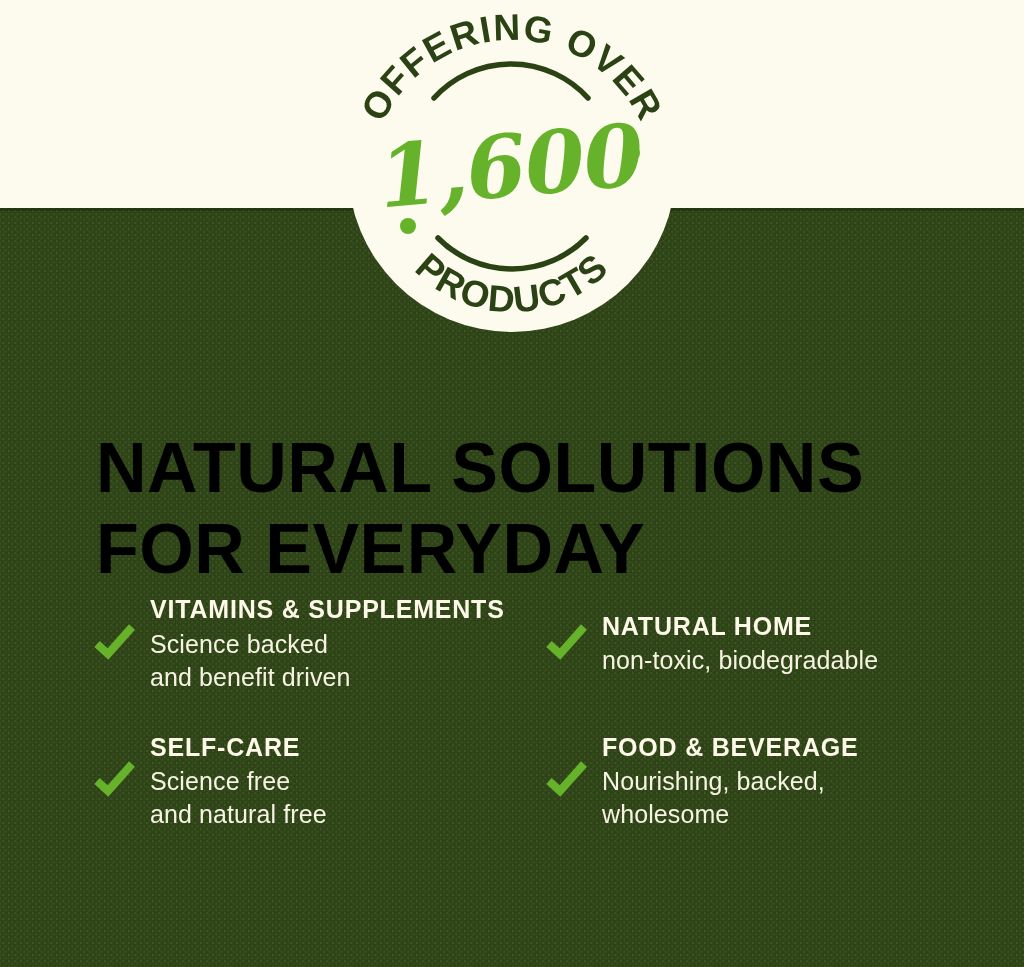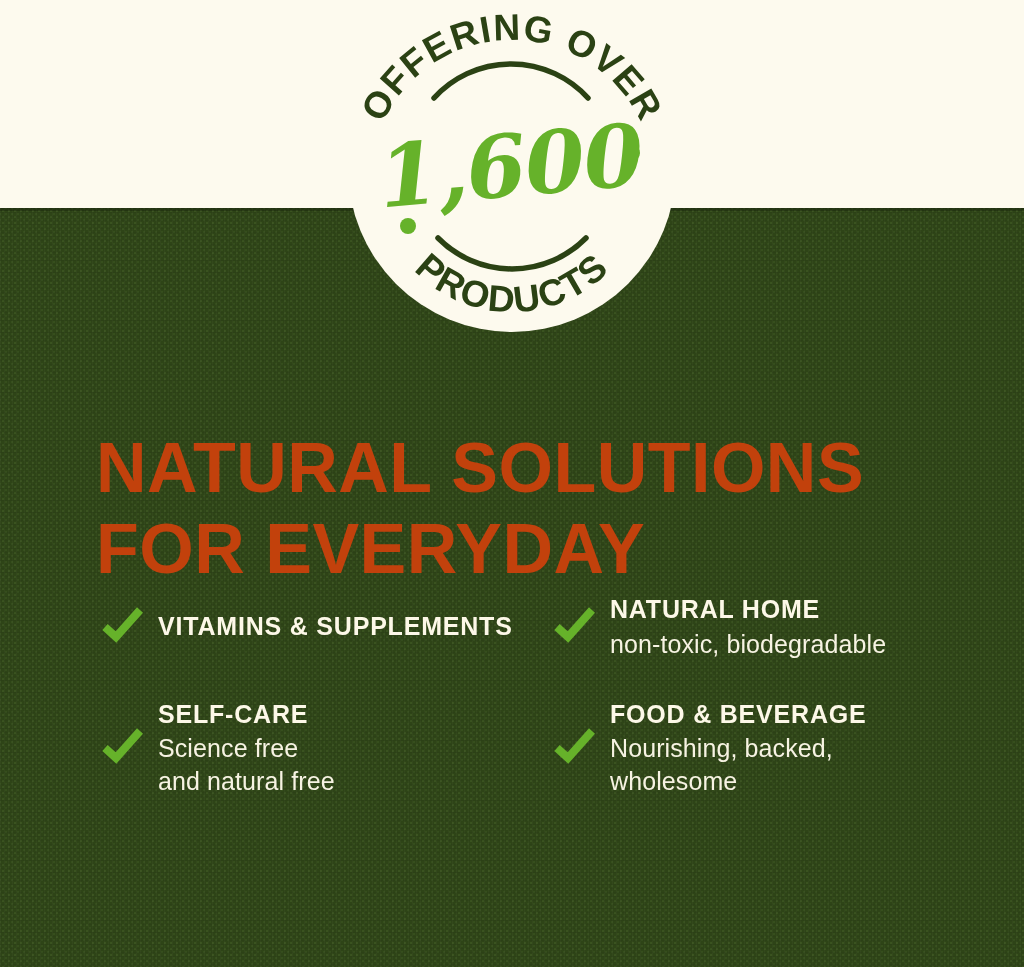--- a/index.html
+++ b/index.html
@@ -82,33 +82,33 @@
     stroke-linecap: round;
   }
   .badge-dot { fill: #66b22a; }
 
   
   .headline {
     position: absolute;
     left: 96px;
     top: 381px;
     width: 880px;
-    color: #c2410c;
+    color: #000000;
     font-family: "Liberation Sans", sans-serif;
     font-weight: 700;
     font-size: 70px;
     line-height: 1.16;
     letter-spacing: 0.5px;
   }
   .headline .line { display: block; white-space: nowrap; }
 
   
   .features {
     position: absolute;
-    left: 100px;
+    left: 92px;
     top: 592px;
     width: 912px;
     display: grid;
     grid-template-columns: 452px 460px;
     grid-template-rows: auto auto;
     row-gap: 36px;
   }
   .feature {
     display: flex;
     align-items: center;
@@ -181,20 +181,24 @@
 
     <div class="feature">
       <svg class="check-icon" viewBox="0 0 44 44">
         <path d="M5 23 L16 33 L40 6" fill="none" stroke="#66b22a" stroke-width="8" stroke-linecap="butt" stroke-linejoin="miter"></path>
       </svg>
       <div class="feature-body">
         <div class="feature-title">
           <span class="dline">VITAMINS &amp;</span>
           <span class="dline">SUPPLEMENTS</span>
         </div>
+        <div class="feature-desc">
+          <span class="dline">Science backed</span>
+          <span class="dline">and benefit driven</span>
+        </div>
       </div>
     </div>
 
     <div class="feature">
       <svg class="check-icon" viewBox="0 0 44 44">
         <path d="M5 23 L16 33 L40 6" fill="none" stroke="#66b22a" stroke-width="8" stroke-linecap="butt" stroke-linejoin="miter"></path>
       </svg>
       <div class="feature-body">
         <div class="feature-title">
           <span class="dline">NATURAL HOME</span>

